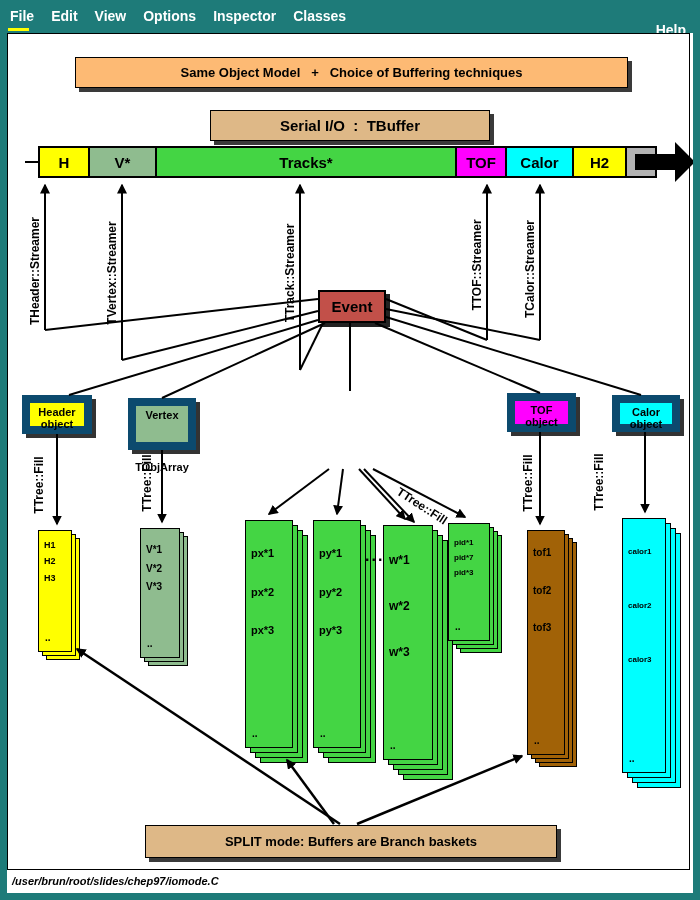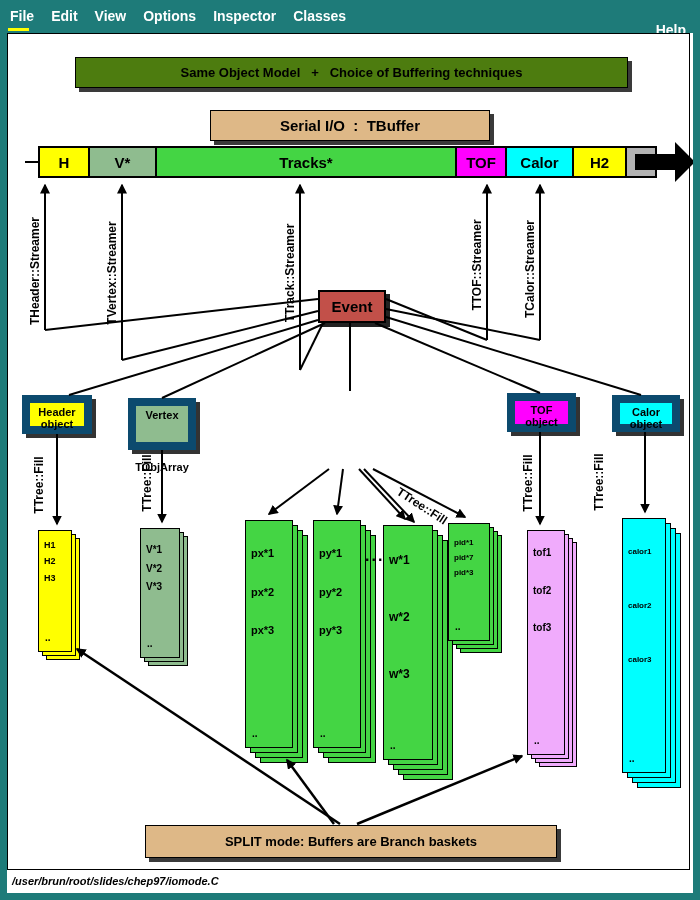--- a/index.html
+++ b/index.html
@@ -21,21 +21,21 @@
 
   
   .canvas { position:absolute; left:7px; top:33px; width:686px; height:860px; background:#ffffff; }
   .pad-border { position:absolute; left:0; top:0; width:683px; height:837px; border:1px solid #000; box-sizing:border-box; }
 
   .box {
     position:absolute; box-sizing:border-box; border:1px solid #000;
     display:flex; align-items:center; justify-content:center;
     font-weight:bold; color:#000; text-align:center;
   }
-  .title-top   { left:68px;  top:24px;  width:553px; height:31px; background:#4d7c0f; font-size:13px; white-space:pre; box-shadow:4px 4px 0 #3a3a3a; }
+  .title-top   { left:68px;  top:24px;  width:553px; height:31px; background:#fdba74; font-size:13px; white-space:pre; box-shadow:4px 4px 0 #3a3a3a; }
   .title-serial{ left:203px; top:77px;  width:280px; height:31px; background:#deb887; font-size:15px; white-space:pre; box-shadow:4px 4px 0 #3a3a3a; }
   .caption-split{ left:138px; top:792px; width:412px; height:33px; background:#deb887; font-size:13px; box-shadow:4px 4px 0 #3a3a3a; }
 
   
   .seg {
     position:absolute; top:113px; height:32px; box-sizing:border-box;
     border:2px solid #000; display:flex; align-items:center; justify-content:center;
     font-weight:bold; font-size:15px; color:#000;
   }
   .seg-h      {left:31px;  width:52px;  background:#ffff00;}
@@ -86,25 +86,25 @@
   .stack-v .layer { background:#8fbc8f; }
   .stack-v .itm { font-size:10px; margin-top:7px; } .stack-v .itm:first-child { margin-top:15px; }
 
   .stack-px  { left:238px; top:487px; width:48px; height:228px; }
   .stack-py  { left:306px; top:487px; width:48px; height:228px; }
   .stack-w   { left:376px; top:492px; width:50px; height:235px; }
   .stack-pid { left:441px; top:490px; width:42px; height:118px; }
   .stack-px .layer, .stack-py .layer, .stack-w .layer, .stack-pid .layer { background:#44d544; }
   .stack-px .itm, .stack-py .itm { font-size:11px; margin-top:26px; }
   .stack-px .itm:first-child, .stack-py .itm:first-child { margin-top:26px; }
-  .stack-w .itm { font-size:12px; margin-top:43px; } .stack-w .itm:first-child { margin-top:28px; }
+  .stack-w .itm { font-size:12px; margin-top:32px; } .stack-w .itm:first-child { margin-top:28px; }
   .stack-pid .itm { font-size:8px; margin-top:6px; } .stack-pid .itm:first-child { margin-top:14px; }
 
   .stack-tof { left:520px; top:497px; width:38px; height:225px; }
-  .stack-tof .layer { background:#f0abfc; }
+  .stack-tof .layer { background:#a16207; }
   .stack-tof .itm { font-size:10px; margin-top:26px; } .stack-tof .itm:first-child { margin-top:16px; }
 
   .stack-cal { left:615px; top:485px; width:44px; height:255px; }
   .stack-cal .layer { background:#00ffff; }
   .stack-cal .itm { font-size:8px; margin-top:45px; } .stack-cal .itm:first-child { margin-top:28px; }
 
   .dots { position:absolute; left:358px; top:514px; font-size:16px; font-weight:bold; letter-spacing:2px; color:#000; }
 
   .status {
     position:absolute; left:5px; top:842px;

